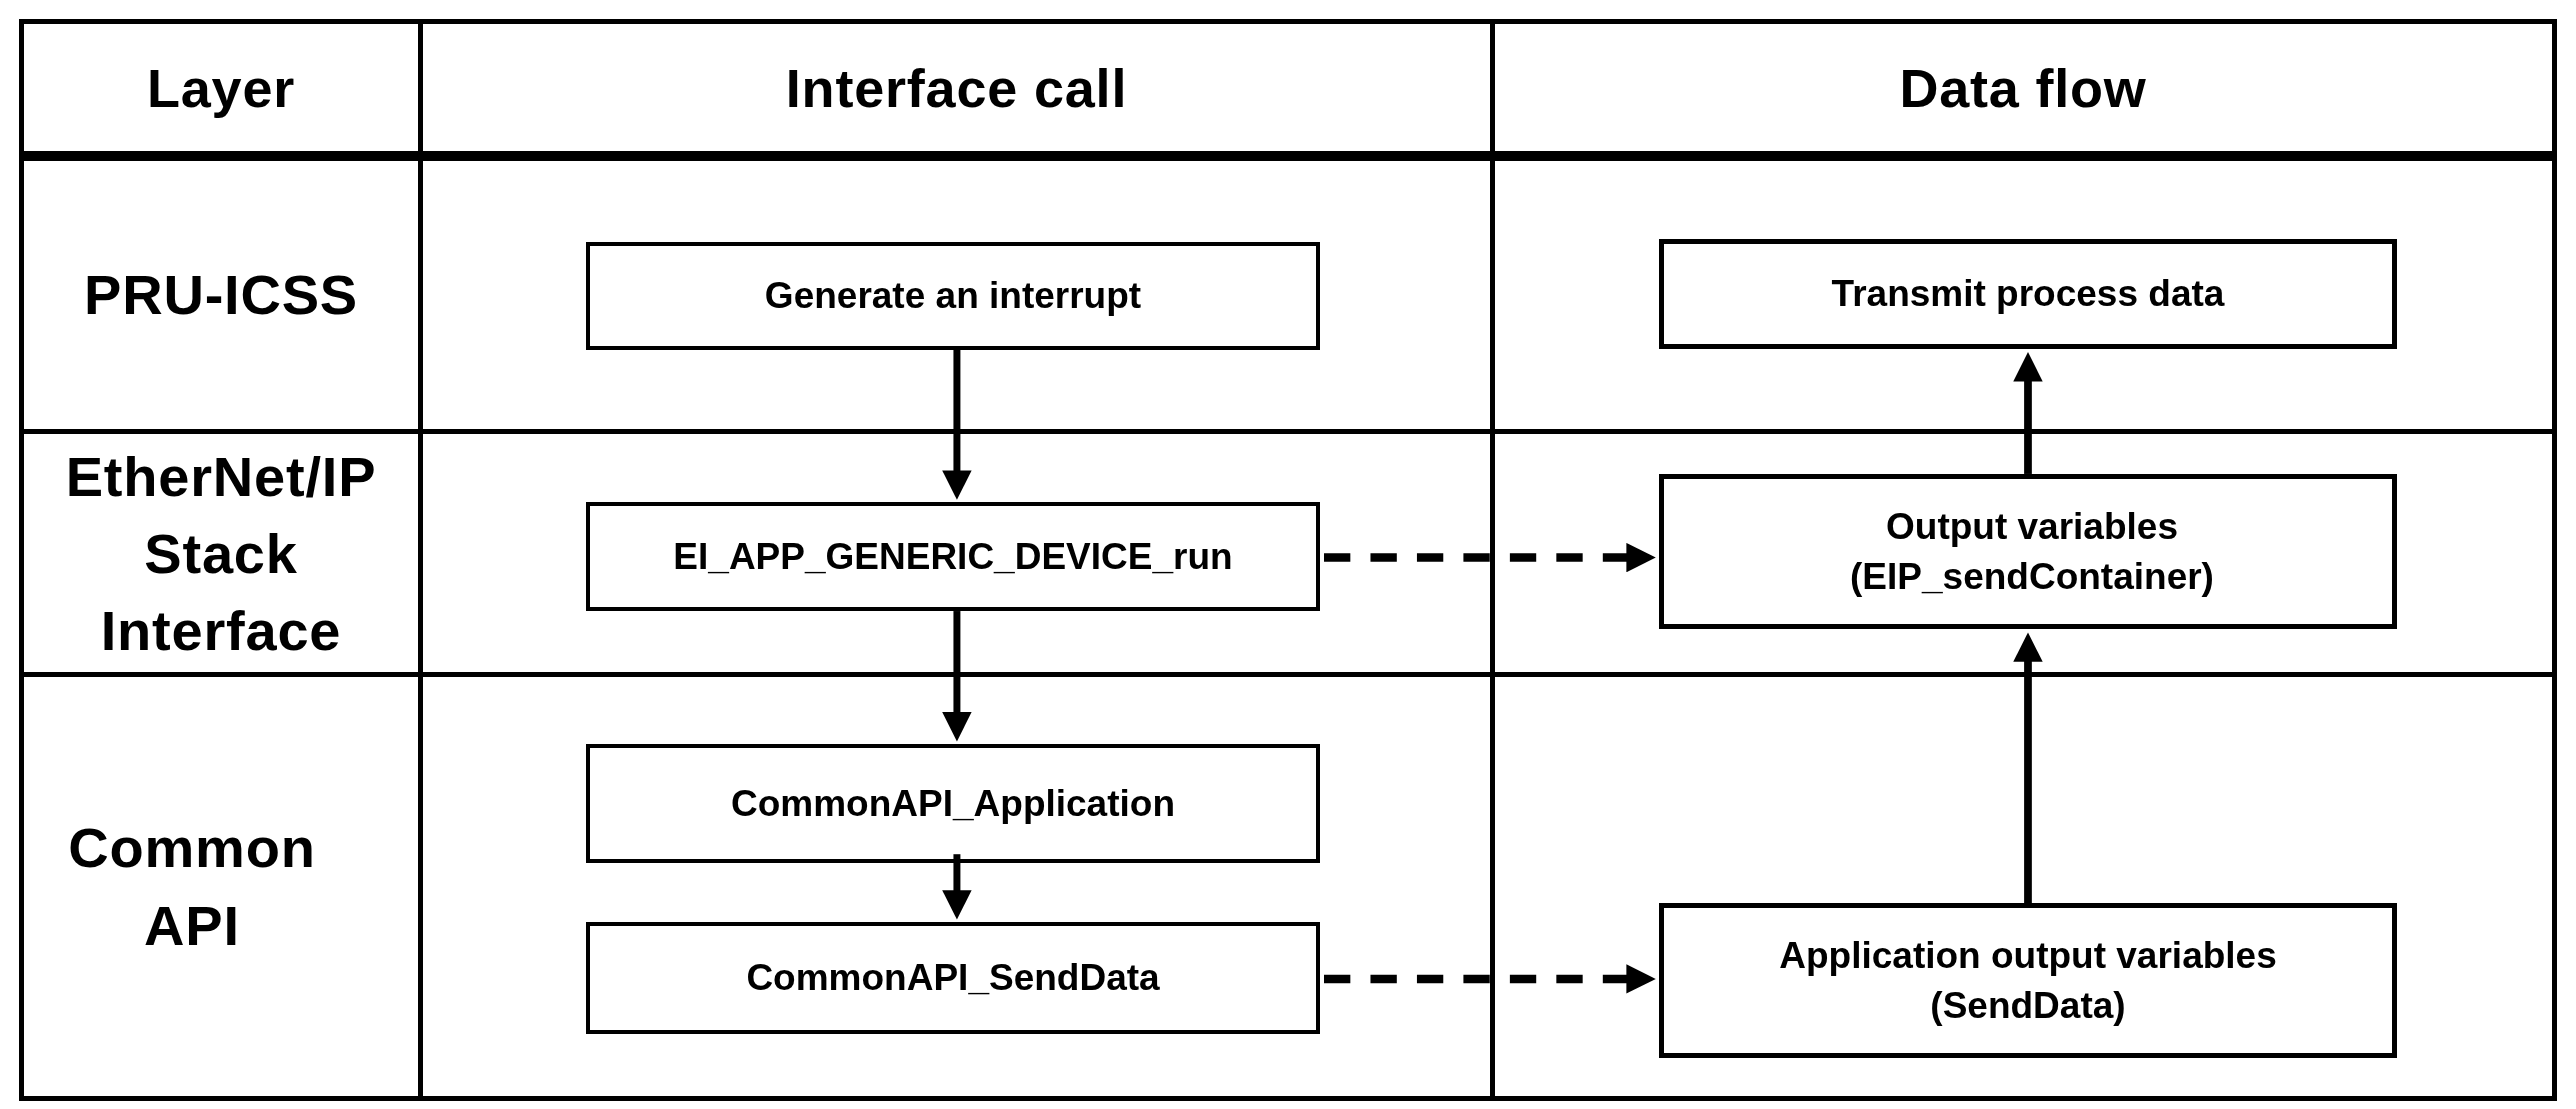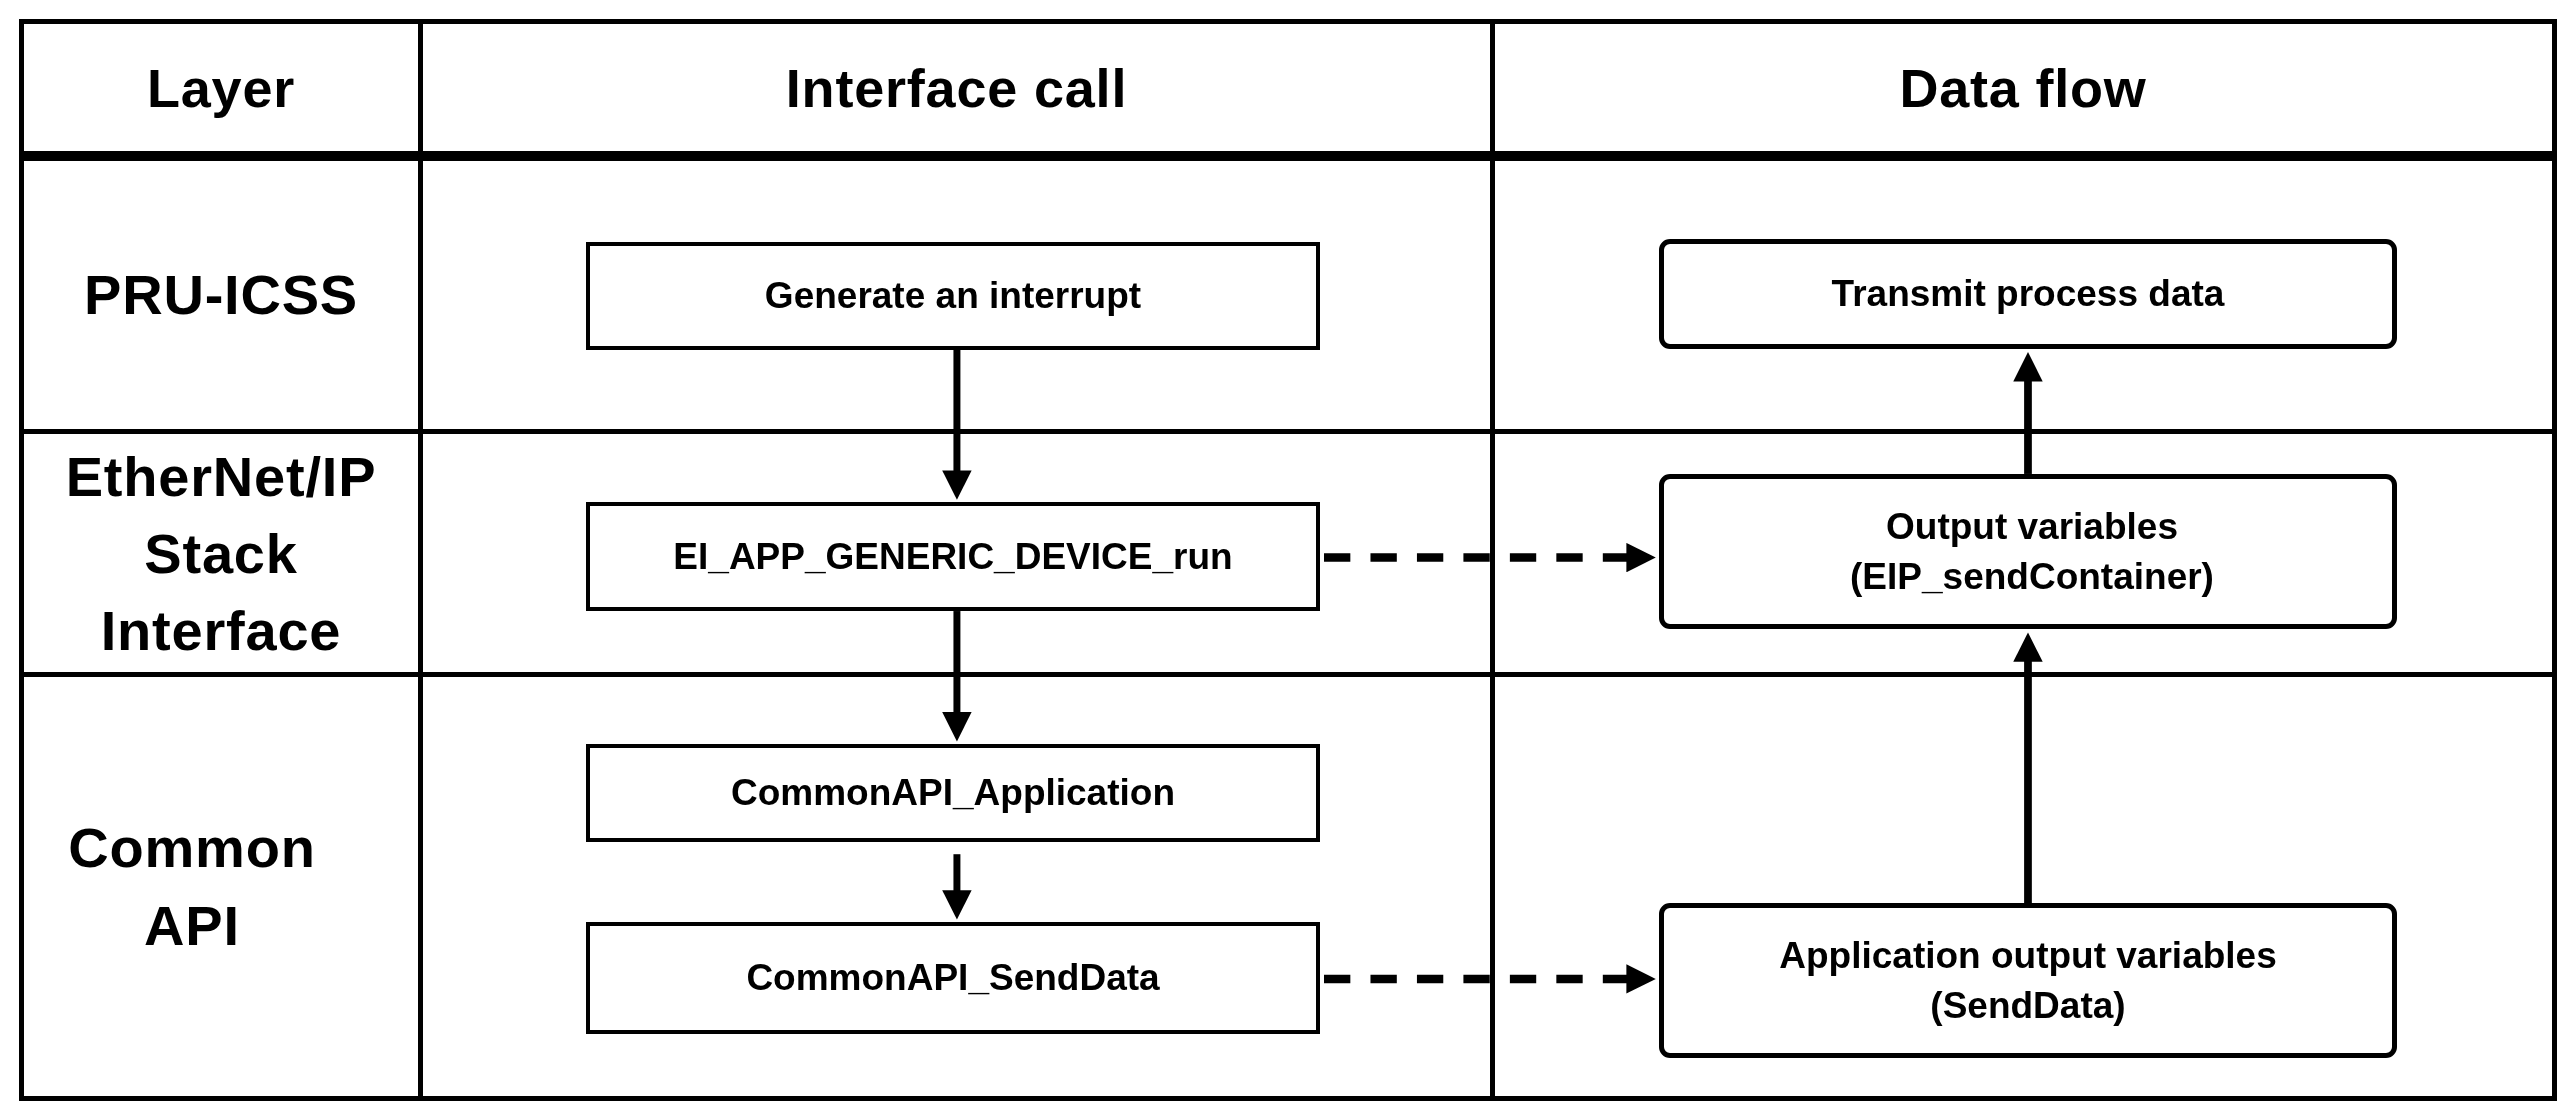--- a/index.html
+++ b/index.html
@@ -23,21 +23,21 @@
   .node {
     position:absolute;
     border:4.6px solid #000000;
     background:#ffffff;
     display:flex; align-items:center; justify-content:center;
     text-align:center;
     font-size:37px; line-height:1.35;
     white-space:pre-line;
     box-sizing:border-box;
   }
-  .node.heavy { border-width:5.4px;border-radius:11px; }
+  .node.heavy { border-width:5.4px; }
   svg.arrows { position:absolute; left:0; top:0; width:2576px; height:1109px; pointer-events:none; }
 </style>
 </head>
 <body>
 
 <div class="canvas">
 
   <div class="gline" style="left:19.4px;  top:19.4px;   width:2537px; height:4.6px;"></div>
   <div class="gline" style="left:19.4px;  top:1096px; width:2537px; height:4.6px;"></div>
   <div class="gline" style="left:19.4px;  top:19.4px;   width:4.6px;    height:1082px;"></div>
@@ -53,21 +53,21 @@
   <div class="cell hdr" style="left:1494px; top:24px; width:1058px; height:127px;">Data flow</div>
 
   <div class="cell rowlbl" style="left:24px; top:161px; width:394px; height:268px;">PRU-ICSS</div>
   <div class="cell rowlbl" style="left:24px; top:434px; width:394px; height:239px;text-align:center;">EtherNet/IP
 Stack
 Interface</div>
   <div class="cell rowlbl" style="left:24px; top:677px; width:336px; height:419px;">Common API</div>
 
   <div class="node" style="left:586px; top:242px; width:734px; height:108px;">Generate an interrupt</div>
   <div class="node" style="left:586px; top:502px; width:734px; height:109px;">EI_APP_GENERIC_DEVICE_run</div>
-  <div class="node" style="left:586px; top:744px; width:734px; height:98px;">CommonAPI_Application</div>
+  <div class="node" style="left:586px; top:744px; width:734px; height:119px;">CommonAPI_Application</div>
   <div class="node" style="left:586px; top:922px; width:734px; height:112px;">CommonAPI_SendData</div>
 
   <div class="node heavy" style="left:1659px; top:239px; width:738px; height:110px;">Transmit process data</div>
   <div class="node heavy" style="left:1659px; top:474px; width:738px; height:155px;padding-left:8px;">Output variables
 (EIP_sendContainer)</div>
   <div class="node heavy" style="left:1659px; top:903px; width:738px; height:155px;">Application output variables
 (SendData)</div>
 
   <svg class="arrows" viewBox="0 0 3325 1432" xmlns="http://www.w3.org/2000/svg">
     <defs>

